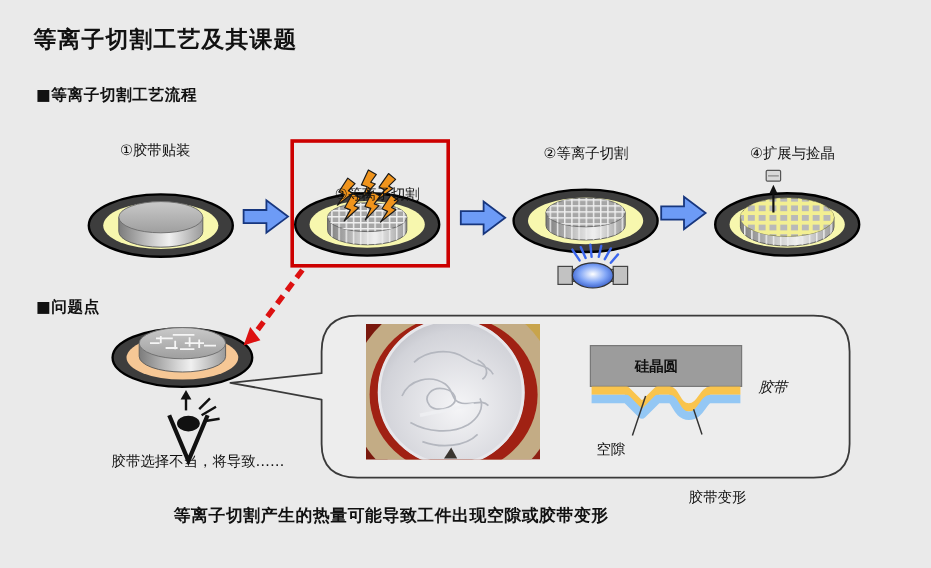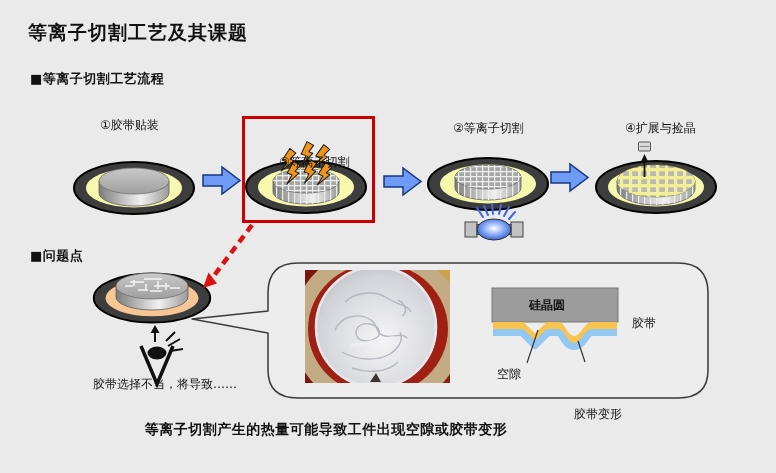--- a/index.html
+++ b/index.html
@@ -33,21 +33,21 @@
 <div class="abs step-label" style="left:279px;top:124px;margin-top:30px;">②等离子切割</div>
 <div class="abs step-label" style="left:453px;top:120px;">②等离子切割</div>
 <div class="abs step-label" style="left:625px;top:120px;">④扩展与捡晶</div>
 
 <div class="abs highlight-box"></div>
 
 <div class="abs section-label" style="left:30px;top:247px;">■问题点</div>
 <div class="abs note-label" style="left:93px;top:376px;">胶带选择不当，将导致……</div>
 
 <div class="abs diagram-label wafer-title">硅晶圆</div>
-<div class="abs diagram-label" style="left:632px;top:315px;">胶带</div>
+<div class="abs diagram-label" style="left:632px;top:315px;font-style:italic;">胶带</div>
 <div class="abs diagram-label" style="left:497px;top:366px;text-align:center;">空隙</div>
 <div class="abs diagram-label" style="left:574px;top:366px;margin-top:40px;">胶带变形</div>
 
 <div class="abs caption">等离子切割产生的热量可能导致工件出现空隙或胶带变形</div>
 
 <svg class="layer" width="776" height="473" viewBox="0 0 776 473">
   <defs>
     <linearGradient id="cylSide" x1="0" y1="0" x2="1" y2="0">
       <stop offset="0" stop-color="#7c7c7c"></stop>
         <stop offset="0.45" stop-color="#d6d6d6"></stop>

